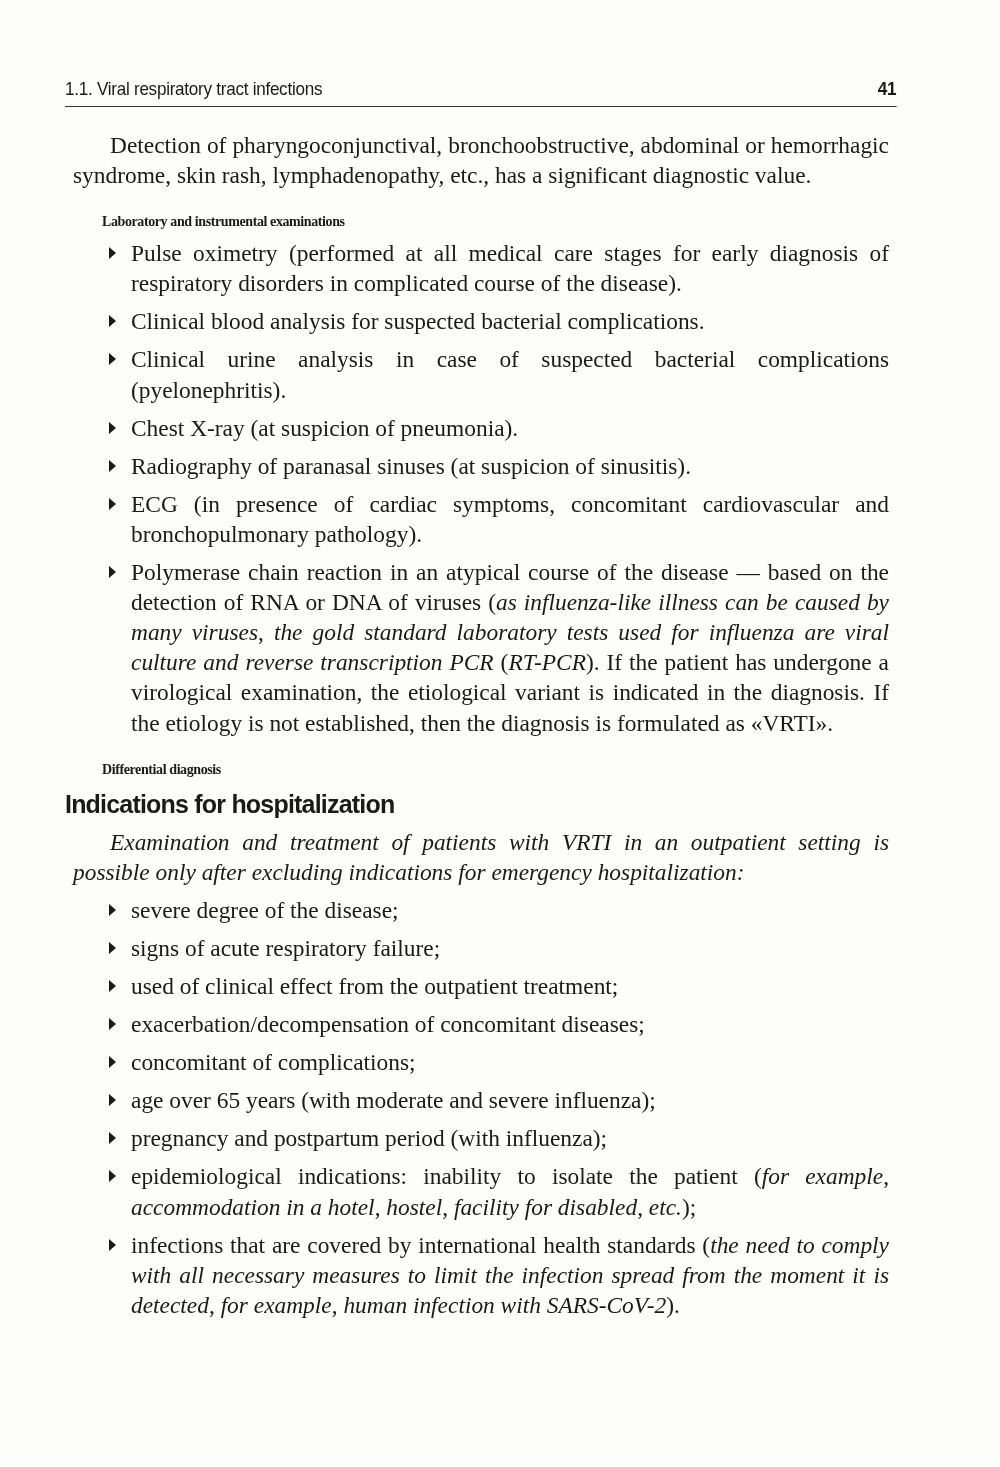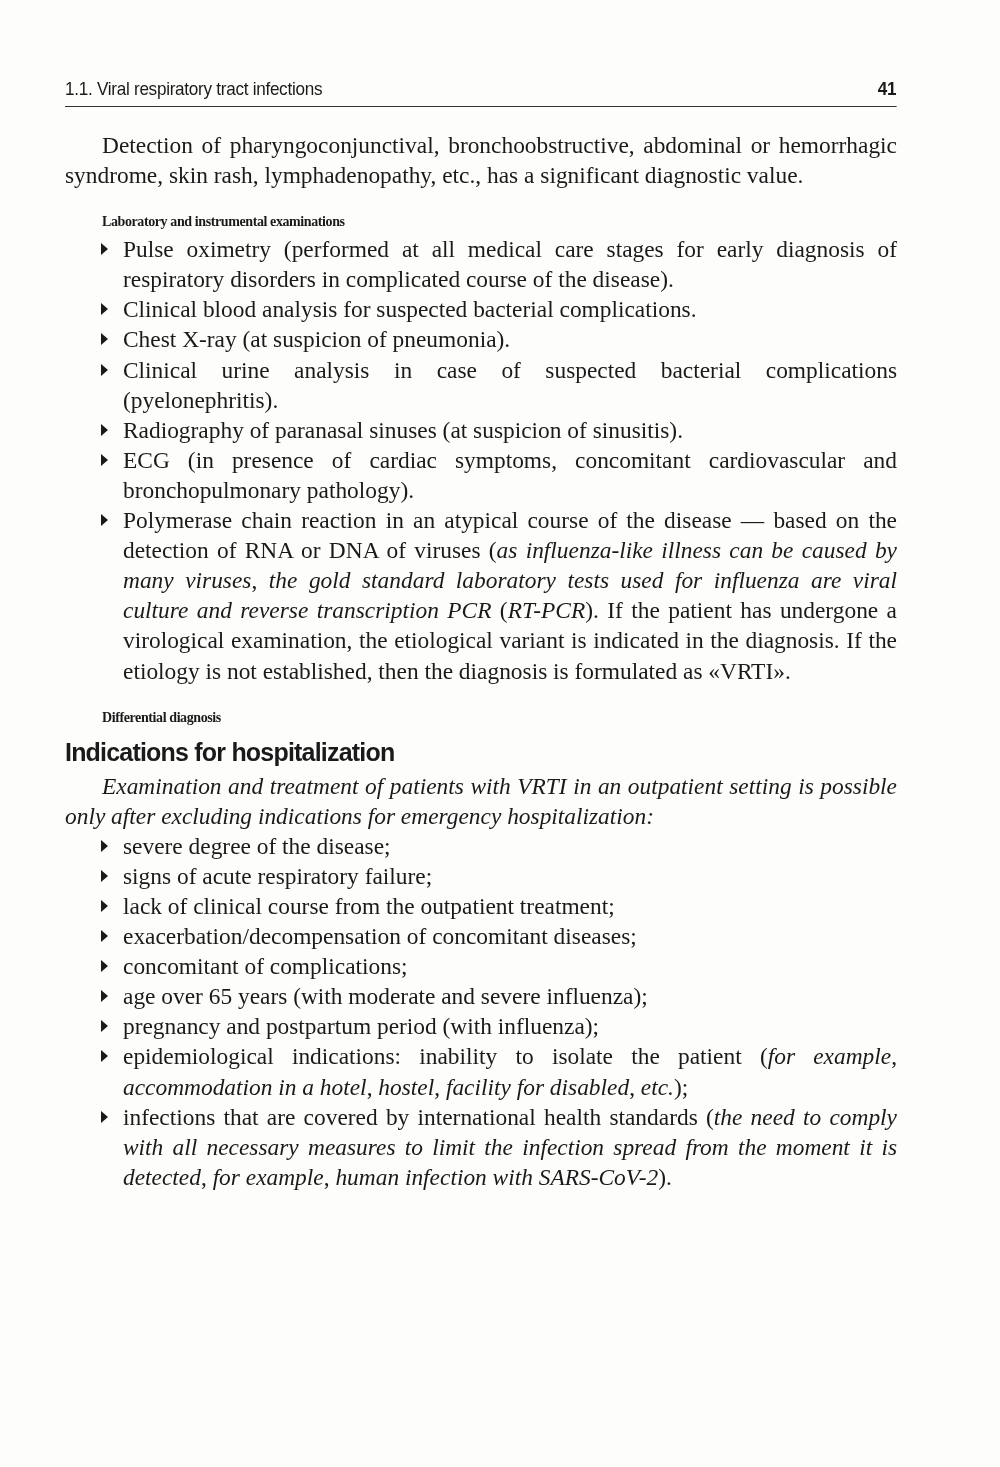--- a/index.html
+++ b/index.html
@@ -15,21 +15,21 @@
   .running-head {
     display: flex; justify-content: space-between; align-items: flex-end;
     font-family: "Liberation Sans", "DejaVu Sans", sans-serif;
     font-size: 19px; letter-spacing: -0.3px;
     padding-bottom: 6px;
     border-bottom: 1.5px solid #333;
     transform: scaleX(0.9); transform-origin: left;
     width: 111%;
   }
   .running-head .pn { font-weight: bold; }
-  p, li { font-size: 23.4px; line-height: 30.1px; margin: 0; }
+  p, li { font-size: 23.4px; line-height: 30.1px; margin: 8px; }
   .body-text { text-align: justify; }
   .indent { text-indent: 37px; }
   .first { margin-top: 23px; }
   h3 {
     font-family: "Liberation Serif", serif;
     font-weight: bold; font-size: 14px; margin: 24px 0 4px 37px;
     letter-spacing: -0.4px;
   }
   h2 {
     font-family: "Liberation Sans", "DejaVu Sans", sans-serif;
@@ -54,35 +54,35 @@
     <span>1.1. Viral respiratory tract infections</span>
     <span class="pn">41</span>
   </div>
 
   <p class="body-text indent first">Detection of pharyngoconjunctival, bronchoobstructive, abdominal or hemorrhagic syndrome, skin rash, lymphadenopathy, etc., has a significant diagnostic value.</p>
 
   <h3>Laboratory and instrumental examinations</h3>
   <ul>
     <li><span class="bullet"></span><span>Pulse oximetry (performed at all medical care stages for early diagnosis of respiratory disorders in complicated course of the disease).</span></li>
     <li><span class="bullet"></span><span>Clinical blood analysis for suspected bacterial complications.</span></li>
+    <li><span class="bullet"></span><span>Clinical urine analysis in case of suspected bacterial complications (pyelonephritis).</span></li>
     <li><span class="bullet"></span><span>Chest X-ray (at suspicion of pneumonia).</span></li>
-    <li><span class="bullet"></span><span>Clinical urine analysis in case of suspected bacterial complications (pyelonephritis).</span></li>
     <li><span class="bullet"></span><span>Radiography of paranasal sinuses (at suspicion of sinusitis).</span></li>
     <li><span class="bullet"></span><span>ECG (in presence of cardiac symptoms, concomitant cardiovascular and bronchopulmonary pathology).</span></li>
     <li><span class="bullet"></span><span>Polymerase chain reaction in an atypical course of the disease — based on the detection of RNA or DNA of viruses (</span><em>as influenza-like illness can be caused by many viruses</em><span>, </span><em>the gold standard laboratory tests used for influenza are viral culture and reverse transcription PCR</em><span> (</span><em>RT-PCR</em><span>). If the patient has undergone a virological examination, the etiological variant is indicated in the diagnosis. If the etiology is not established, then the diagnosis is formulated as «VRTI».</span></li>
   </ul>
 
   <h3>Differential diagnosis</h3>
 
   <h2>Indications for hospitalization</h2>
   <p class="body-text indent"><em>Examination and treatment of patients with VRTI in an outpatient setting is possible only after excluding indications for emergency hospitalization:</em></p>
   <ul>
     <li><span class="bullet"></span><span>severe degree of the disease;</span></li>
     <li><span class="bullet"></span><span>signs of acute respiratory failure;</span></li>
-    <li><span class="bullet"></span><span>lack of clinical course from the outpatient treatment;</span></li>
+    <li><span class="bullet"></span><span>used of clinical effect from the outpatient treatment;</span></li>
     <li><span class="bullet"></span><span>exacerbation/decompensation of concomitant diseases;</span></li>
     <li><span class="bullet"></span><span>concomitant of complications;</span></li>
     <li><span class="bullet"></span><span>age over 65 years (with moderate and severe influenza);</span></li>
     <li><span class="bullet"></span><span>pregnancy and postpartum period (with influenza);</span></li>
     <li><span class="bullet"></span><span>epidemiological indications: inability to isolate the patient (</span><em>for example</em><span>, </span><em>accommodation in a hotel</em><span>, </span><em>hostel</em><span>, </span><em>facility for disabled</em><span>, </span><em>etc.</em><span>);</span></li>
     <li><span class="bullet"></span><span>infections that are covered by international health standards (</span><em>the need to comply with all necessary measures to limit the infection spread from the moment it is detected</em><span>, </span><em>for example</em><span>, </span><em>human infection with SARS-CoV-2</em><span>).</span></li>
   </ul>
 </div>
 
 </body></html>

